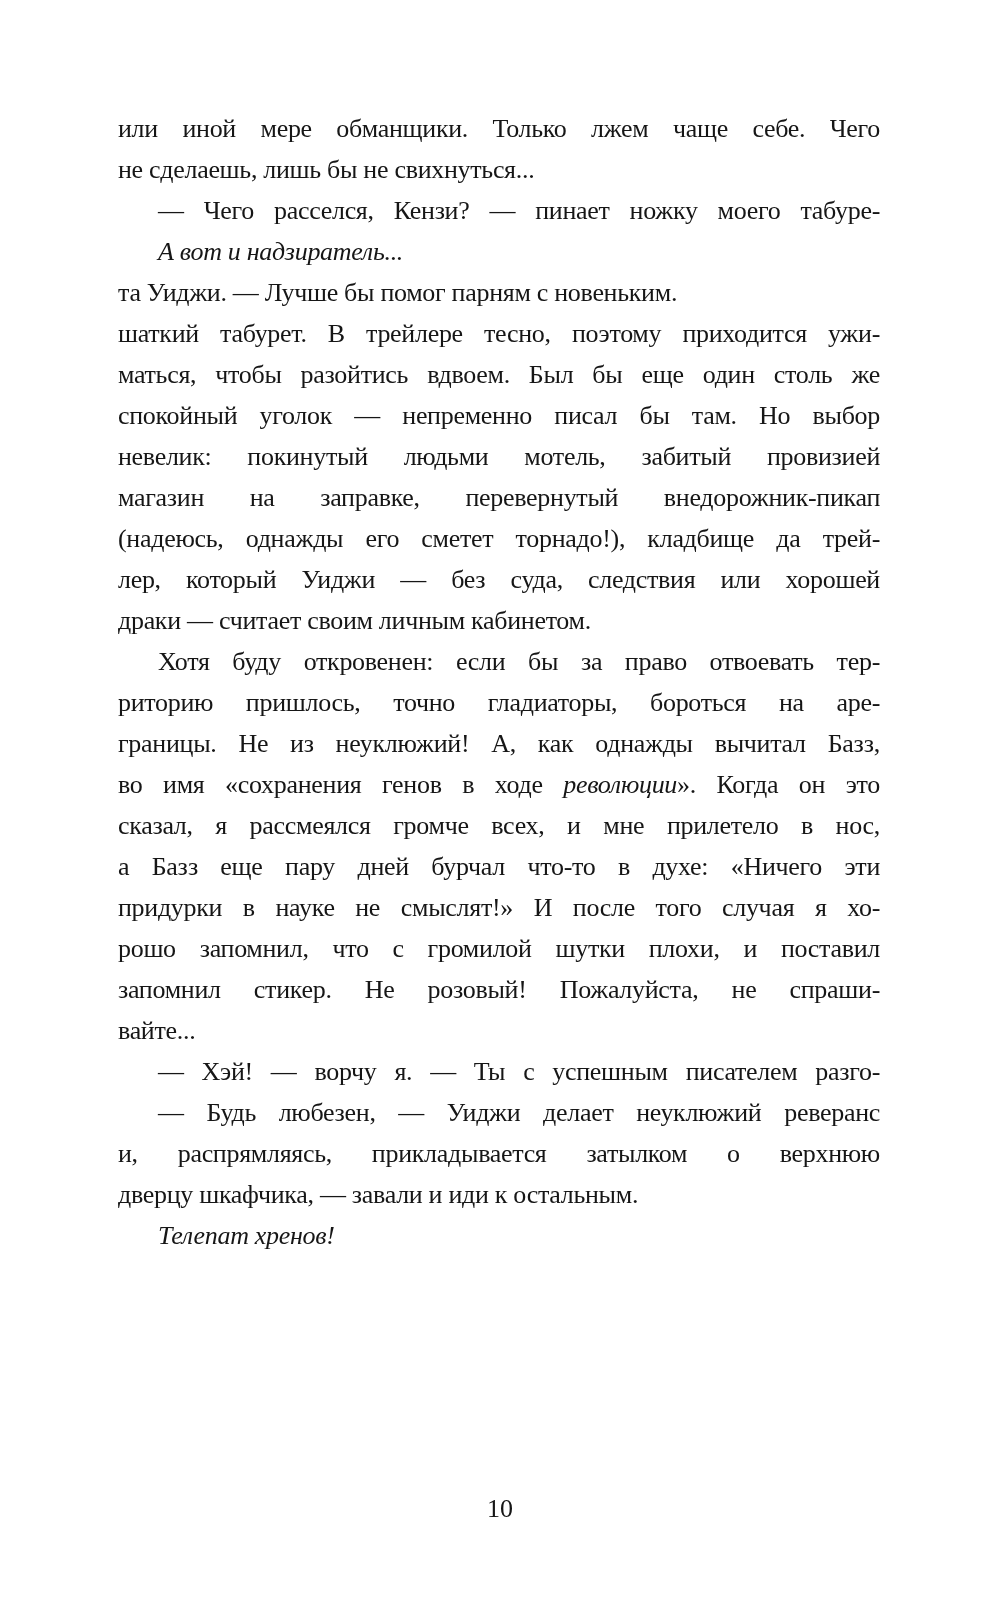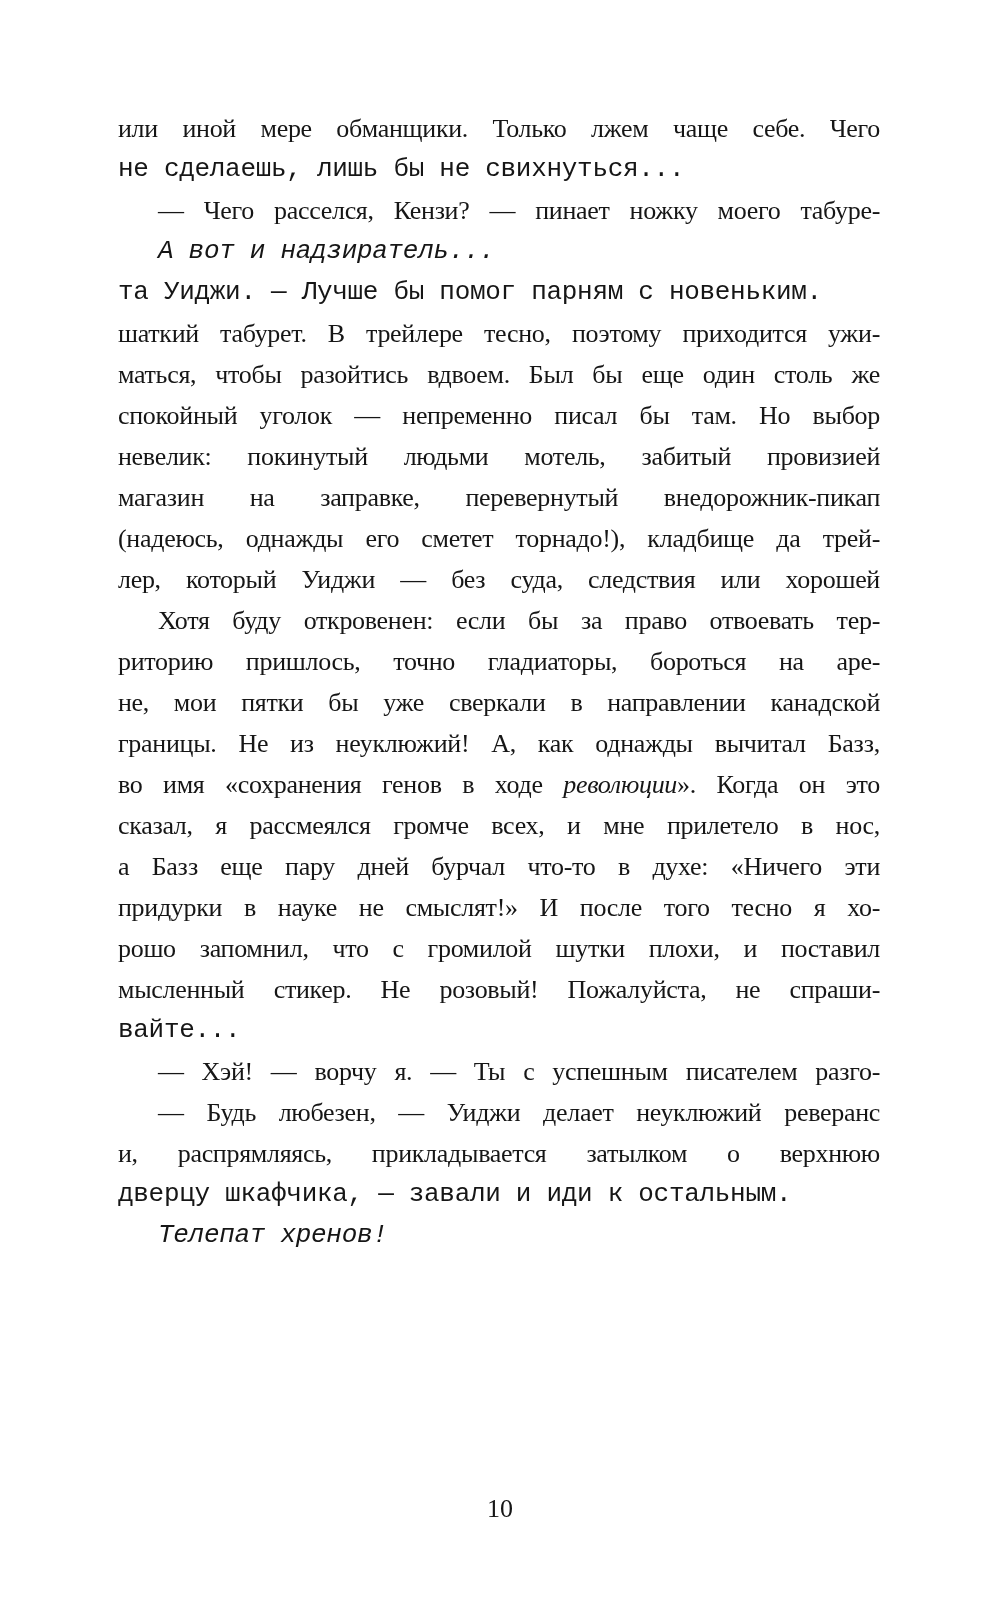--- a/index.html
+++ b/index.html
@@ -29,21 +29,20 @@
     line-height: 41px;
     letter-spacing: -0.3px;
   }
   .line {
     text-align: justify;
     text-align-last: justify;
     white-space: normal;
   }
   .line.last {
     text-align-last: left;
-    font-family: Liberation Mono, monospace;
   }
   .line.indent {
     text-indent: 40px;
   }
   .italic {
     font-style: italic;
   }
   .page-number {
     position: absolute;
     top: 1494px;
@@ -65,30 +64,30 @@
       <div class="line indent"><span>— Чего расселся, Кензи? — пинает ножку моего табуре-</span></div>
       <div class="line last indent italic"><span>А вот и надзиратель...</span></div>
       <div class="line last"><span>та Уиджи. — Лучше бы помог парням с новеньким.</span></div>
       <div class="line"><span>шаткий табурет. В трейлере тесно, поэтому приходится ужи-</span></div>
       <div class="line"><span>маться, чтобы разойтись вдвоем. Был бы еще один столь же</span></div>
       <div class="line"><span>спокойный уголок — непременно писал бы там. Но выбор</span></div>
       <div class="line"><span>невелик: покинутый людьми мотель, забитый провизией</span></div>
       <div class="line"><span>магазин на заправке, перевернутый внедорожник-пикап</span></div>
       <div class="line"><span>(надеюсь, однажды его сметет торнадо!), кладбище да трей-</span></div>
       <div class="line"><span>лер, который Уиджи — без суда, следствия или хорошей</span></div>
+      <div class="line last"><span>драки — считает своим личным кабинетом.</span></div>
       <div class="line indent"><span>Хотя буду откровенен: если бы за право отвоевать тер-</span></div>
       <div class="line"><span>риторию пришлось, точно гладиаторы, бороться на аре-</span></div>
-      <div class="line"><span>не, мои пятки бы уже сверкали в направлении канадской</span></div>
       <div class="line"><span>границы. Не из неуклюжий! А, как однажды вычитал Базз,</span></div>
       <div class="line"><span>во имя «сохранения генов в ходе </span><span class="italic">революции</span><span>». Когда он это</span></div>
       <div class="line"><span>сказал, я рассмеялся громче всех, и мне прилетело в нос,</span></div>
       <div class="line"><span>а Базз еще пару дней бурчал что-то в духе: «Ничего эти</span></div>
-      <div class="line"><span>придурки в науке не смыслят!» И после того тесно я хо-</span></div>
+      <div class="line"><span>придурки в науке не смыслят!» И после того случая я хо-</span></div>
       <div class="line"><span>рошо запомнил, что с громилой шутки плохи, и поставил</span></div>
-      <div class="line"><span>мысленный стикер. Не розовый! Пожалуйста, не спраши-</span></div>
+      <div class="line"><span>запомнил стикер. Не розовый! Пожалуйста, не спраши-</span></div>
       <div class="line last"><span>вайте...</span></div>
       <div class="line indent"><span>— Хэй! — ворчу я. — Ты с успешным писателем разго-</span></div>
       <div class="line indent"><span>— Будь любезен, — Уиджи делает неуклюжий реверанс</span></div>
       <div class="line"><span>и, распрямляясь, прикладывается затылком о верхнюю</span></div>
       <div class="line last"><span>дверцу шкафчика, — завали и иди к остальным.</span></div>
       <div class="line last indent italic"><span>Телепат хренов!</span></div>
     </div>
   <div class="page-number">10</div>
 </div>
 

